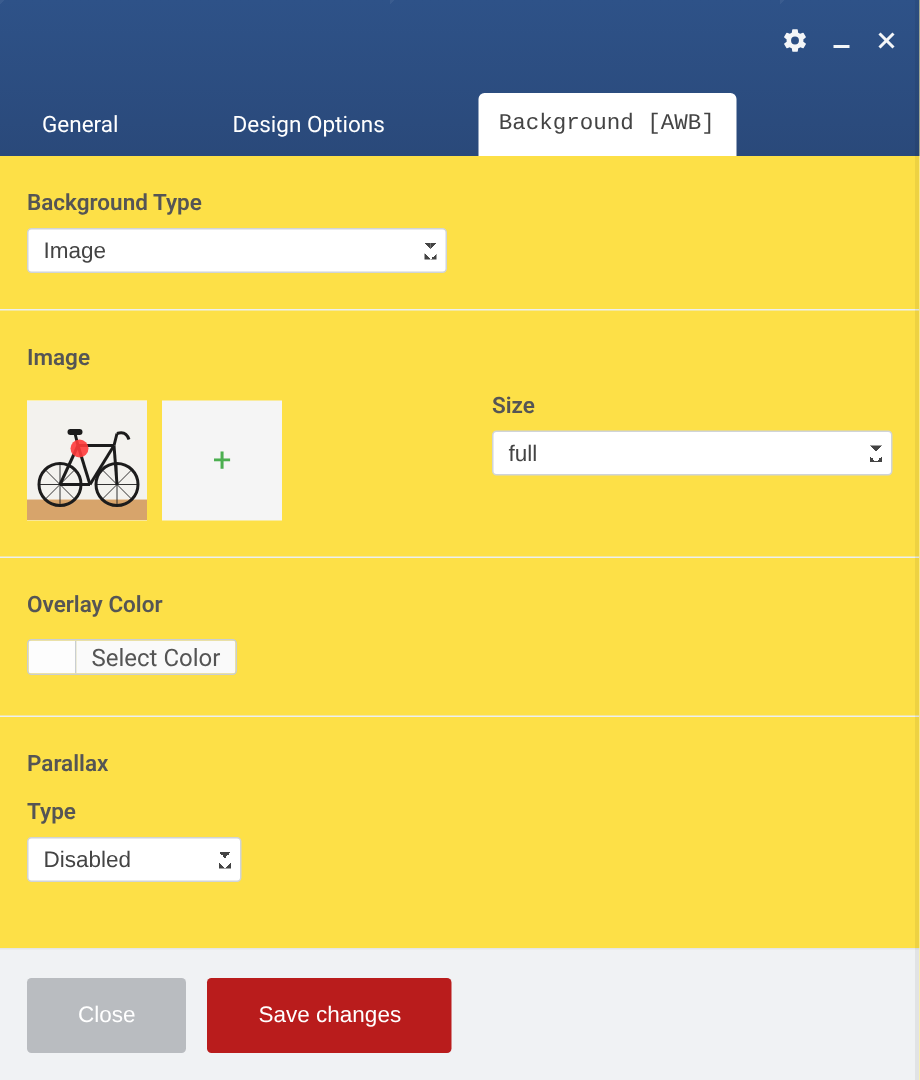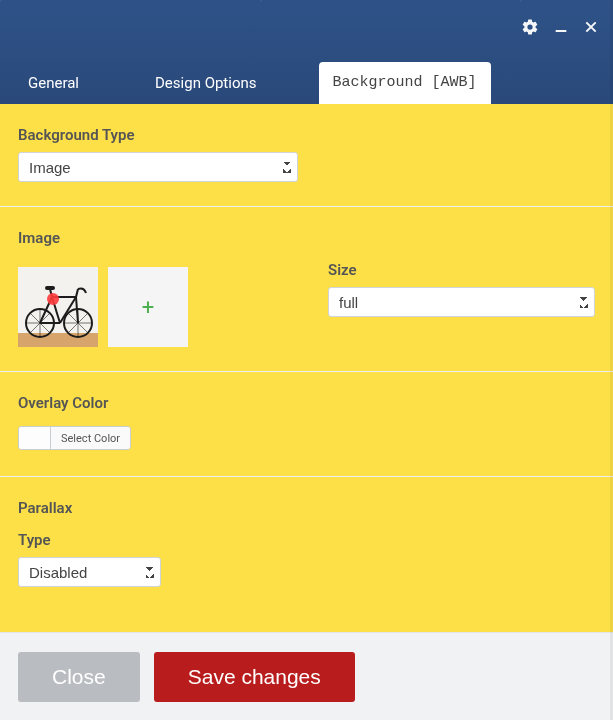--- a/index.html
+++ b/index.html
@@ -158,21 +158,21 @@
     height: 24px;
     align-items: stretch;
   }
   .color-swatch {
     width: 32px;
     background:#fdfdfd;
     border-right: 1px solid #c9ced2;
   }
   .color-label {
     padding: 0 10px;
-    font-size: 11px;
+    font-size: 16px;
     color: #555;
     display:flex;
     align-items:center;
     cursor:pointer;
     background:#fafafa;
   }
 
   .footer {
     position: absolute;
     bottom: 0;
@@ -183,21 +183,21 @@
     display: flex;
     align-items: center;
     padding: 0 18px;
     gap: 14px;
     border-top: 1px solid #e3e6e8;
   }
   .btn {
     height: 50px;
     padding: 0 34px;
     border-radius: 3px;
-    font-size: 21px;
+    font-size: 15px;
     border: none;
     cursor: pointer;
     color: #fff;
   }
   .btn.secondary { background: #b9bcc0; }
   .btn.primary { background: #b91c1c; }
 
   
   .edge-r { position:absolute; top:0; right:0; width:3px; height:100%; background: rgba(0,0,0,.06); }
 </style>

